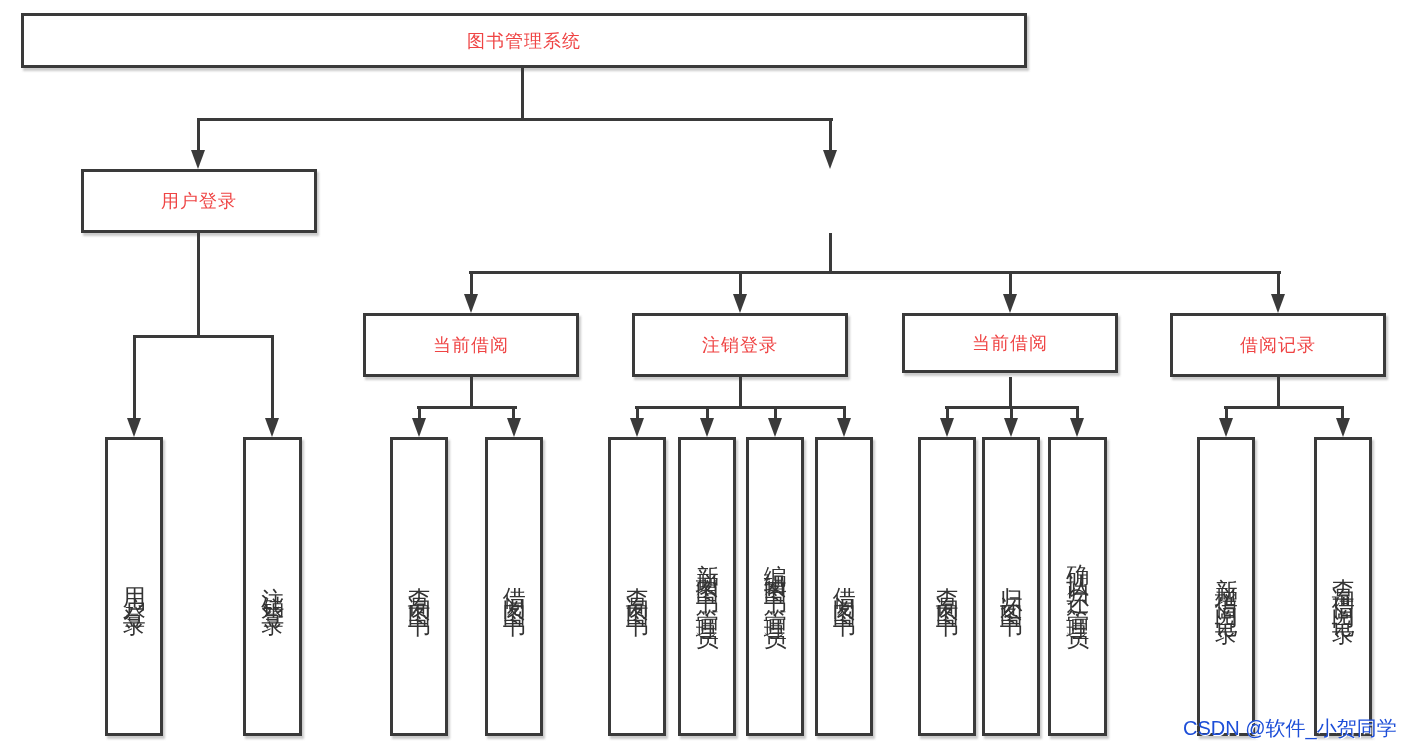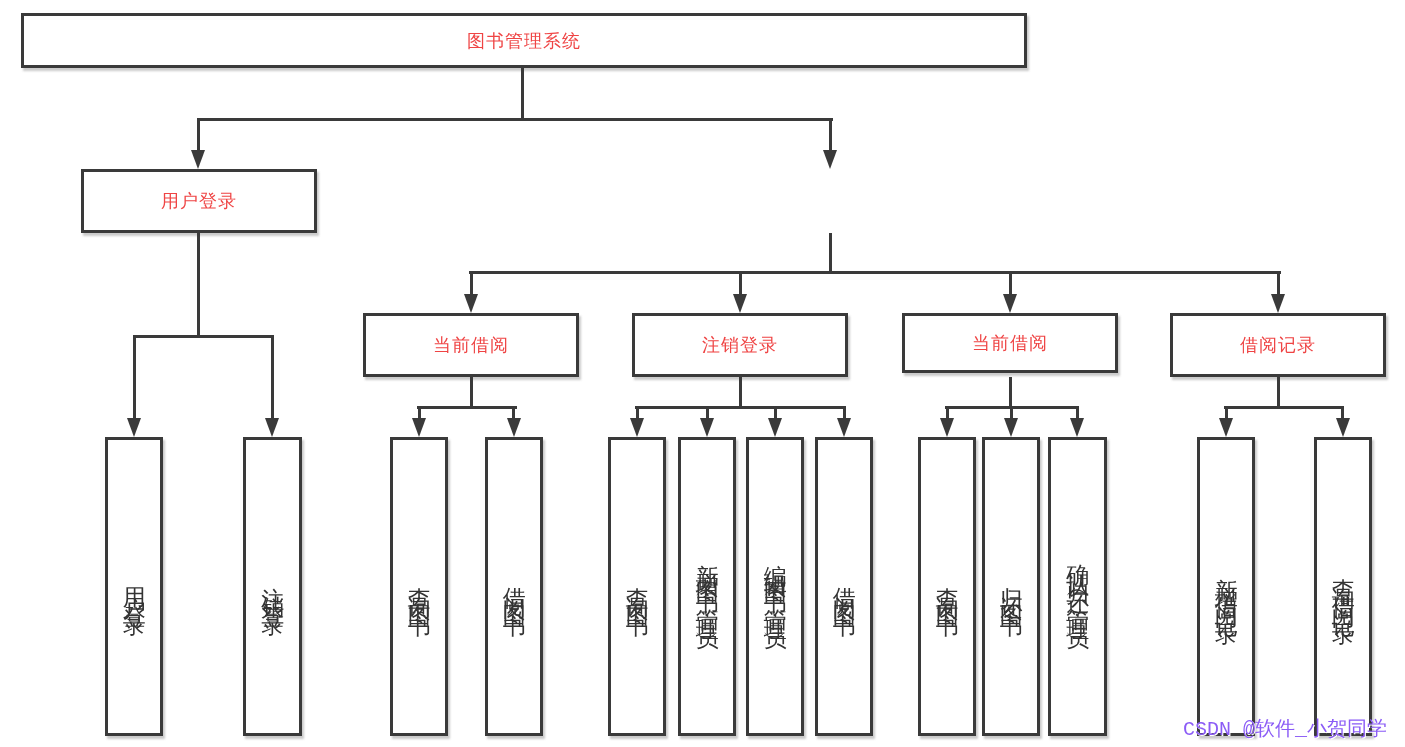--- a/index.html
+++ b/index.html
@@ -11,21 +11,21 @@
          display:flex; align-items:center; justify-content:center; }
   .hbox span { font-size:18px; color:#ef4444; letter-spacing:1px; white-space:nowrap; }
   .vbox span { writing-mode:vertical-rl; text-orientation:mixed; font-size:23px;
                letter-spacing:9px; line-height:1.1; color:#333333; }
   .vline { position:absolute; width:3px; background:#3a3a3a; }
   .hline { position:absolute; height:3px; background:#3a3a3a; }
   .arrow { position:absolute; width:0; height:0;
            border-left:7px solid transparent; border-right:7px solid transparent;
            border-top:19px solid #3a3a3a; }
   .watermark { position:absolute; left:1183px; top:715px; font-size:20px;
-               color:#8b5cf6; text-shadow:1px 1px 0 #ffffff; white-space:nowrap;font-family:Liberation Mono, monospace; }
+               color:#1d4ed8; text-shadow:1px 1px 0 #ffffff; white-space:nowrap; }
 </style>
 </head>
 <body>
 
 <div class="stage">
 
   <div class="box hbox" style="left:21px; top:13px; width:1006px; height:55px;">
     <span>图书管理系统</span>
   </div>
 

